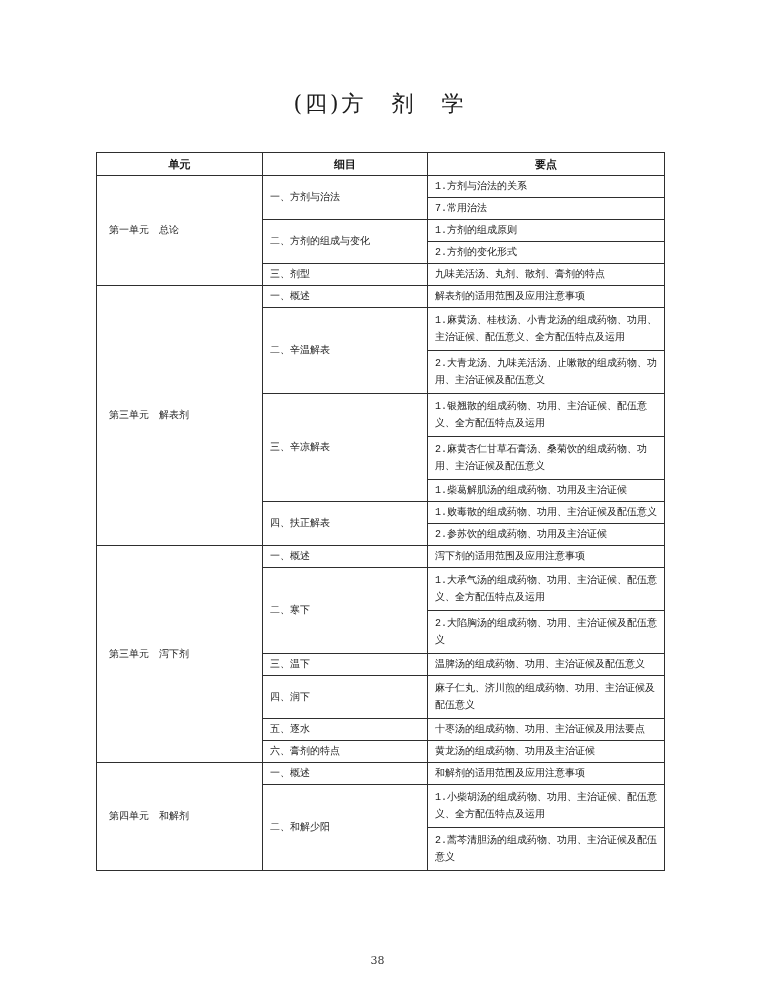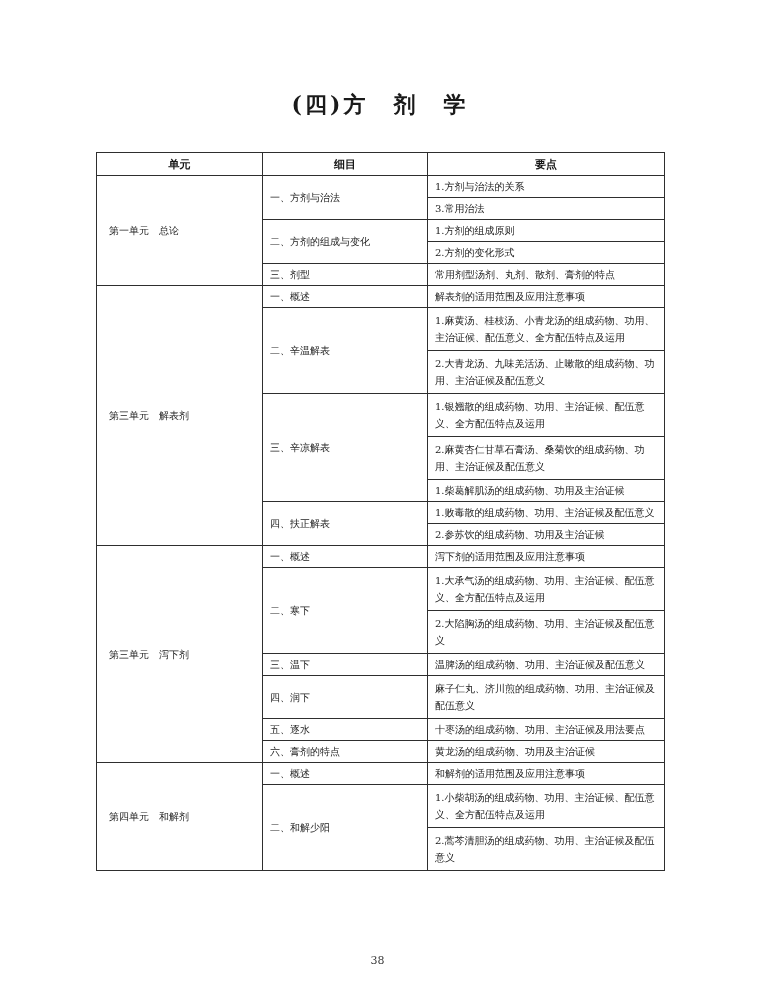--- a/index.html
+++ b/index.html
@@ -16,30 +16,31 @@
     color: #1c1c1c;
     overflow: hidden;
   }
   .doc-title {
     margin: 0;
     padding-top: 92px;
     height: 24px;
     line-height: 24px;
     text-align: center;
     font-size: 22px;
-    font-weight: bold;
+    font-weight: normal;
     letter-spacing: 3px;
     color: #1a1a1a;
   }
   table.syllabus {
     border-collapse: collapse;
     table-layout: fixed;
     width: 568px;
     margin: 36px 12px 0 96px;
     border: 1.5px solid #262626;
+    font-family: Liberation Mono, monospace;
   }
   .syllabus th,
   .syllabus td {
     border: 1px solid #2e2e2e;
     vertical-align: middle;
     overflow: hidden;
   }
   .syllabus th {
     height: 20px;
     font-size: 11px;
@@ -93,32 +94,32 @@
       </tr>
     </thead>
     <tbody>
 
       <tr class="r1">
         <td class="unit-cell" rowspan="5">第一单元　总论</td>
         <td class="detail-cell" rowspan="2">一、方剂与治法</td>
         <td class="point-cell">1.方剂与治法的关系</td>
       </tr>
       <tr class="r1">
-        <td class="point-cell">3.常用治法</td>
+        <td class="point-cell">7.常用治法</td>
       </tr>
       <tr class="r1">
         <td class="detail-cell" rowspan="2">二、方剂的组成与变化</td>
         <td class="point-cell">1.方剂的组成原则</td>
       </tr>
       <tr class="r1">
         <td class="point-cell">2.方剂的变化形式</td>
       </tr>
       <tr class="r1">
         <td class="detail-cell">三、剂型</td>
-        <td class="point-cell">常用剂型汤剂、丸剂、散剂、膏剂的特点</td>
+        <td class="point-cell">九味羌活汤、丸剂、散剂、膏剂的特点</td>
       </tr>
 
       <tr class="r1">
         <td class="unit-cell" rowspan="8">第三单元　解表剂</td>
         <td class="detail-cell">一、概述</td>
         <td class="point-cell">解表剂的适用范围及应用注意事项</td>
       </tr>
       <tr class="r2">
         <td class="detail-cell" rowspan="2">二、辛温解表</td>
         <td class="point-cell">1.麻黄汤、桂枝汤、小青龙汤的组成药物、功用、主治证候、配伍意义、全方配伍特点及运用</td>

